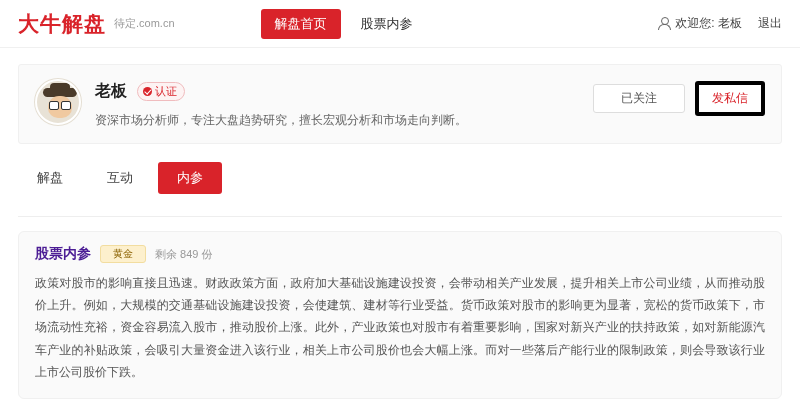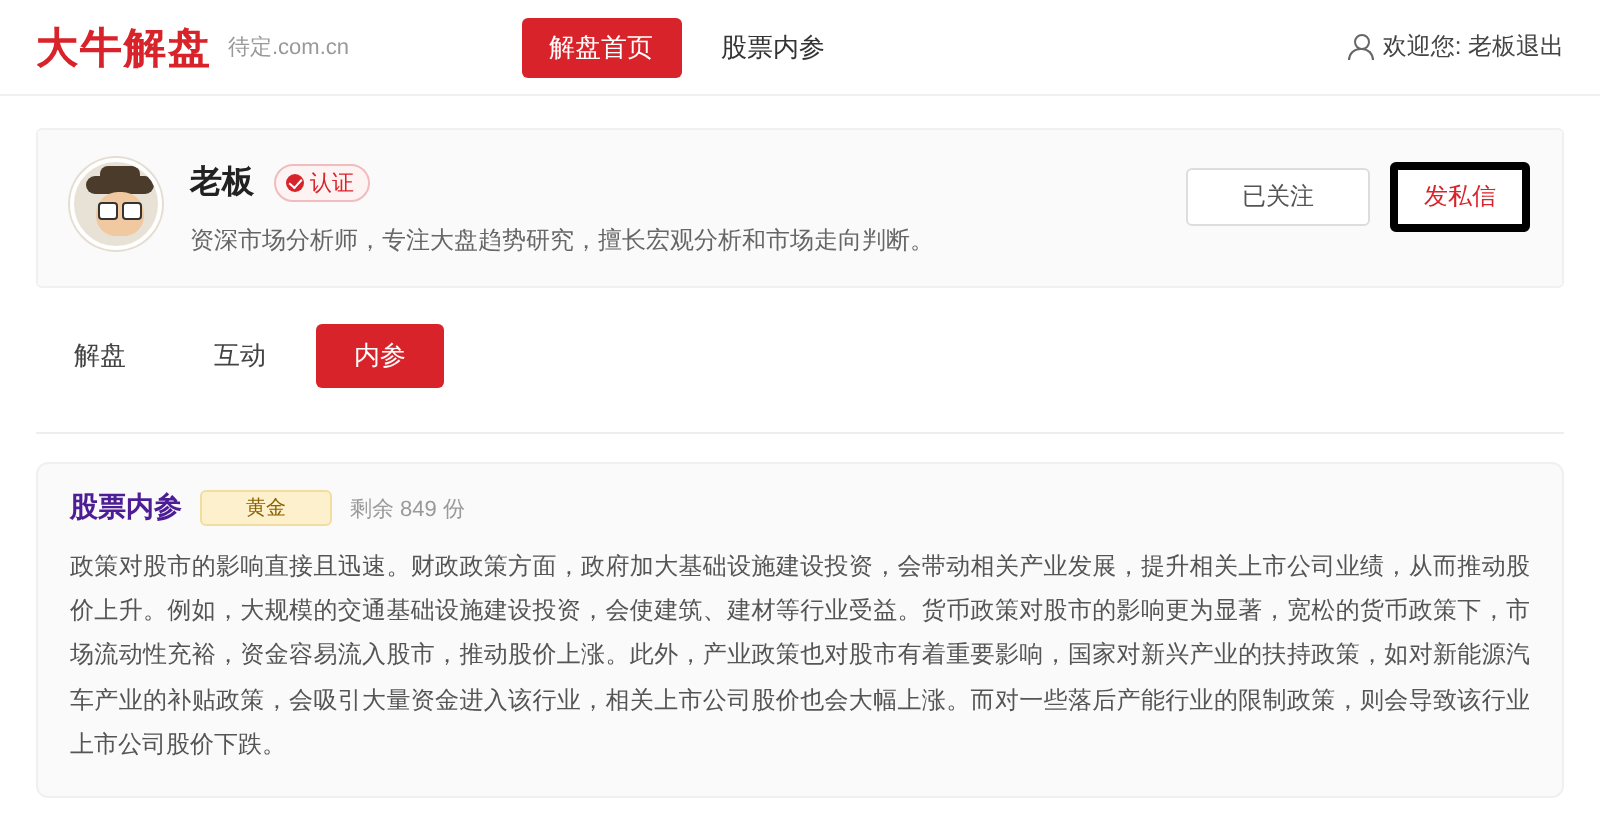--- a/index.html
+++ b/index.html
@@ -48,20 +48,21 @@
     cursor: pointer;
   }
   .nav-item.active {
     background: #d9232a;
     color: #fff;
   }
   .header-right {
     margin-left: auto;
     display: flex;
     align-items: center;
+    gap: 16px;
     font-size: 12px;
     color: #444;
   }
   .user-icon {
     display: inline-block;
     width: 13px; height: 13px;
     position: relative;
     vertical-align: middle;
   }
   .user-icon::before {
@@ -246,21 +247,21 @@
     gap: 9px;
     margin-bottom: 9px;
   }
   .card-title { font-size: 14px; font-weight: bold; color: #4c1d95; }
   .tag-gold {
     font-size: 10px;
     color: #8a6100;
     background: #fdf0cd;
     border: 1px solid #f2dda0;
     border-radius: 3px;
-    padding: 1px 22px;
+    padding: 1px 12px;
     white-space: nowrap;
   }
   .card-meta { font-size: 11px; color: #999; }
   .card-text {
     font-size: 12px;
     color: #555;
     line-height: 1.85;
     text-align: justify;
   }
 </style>

